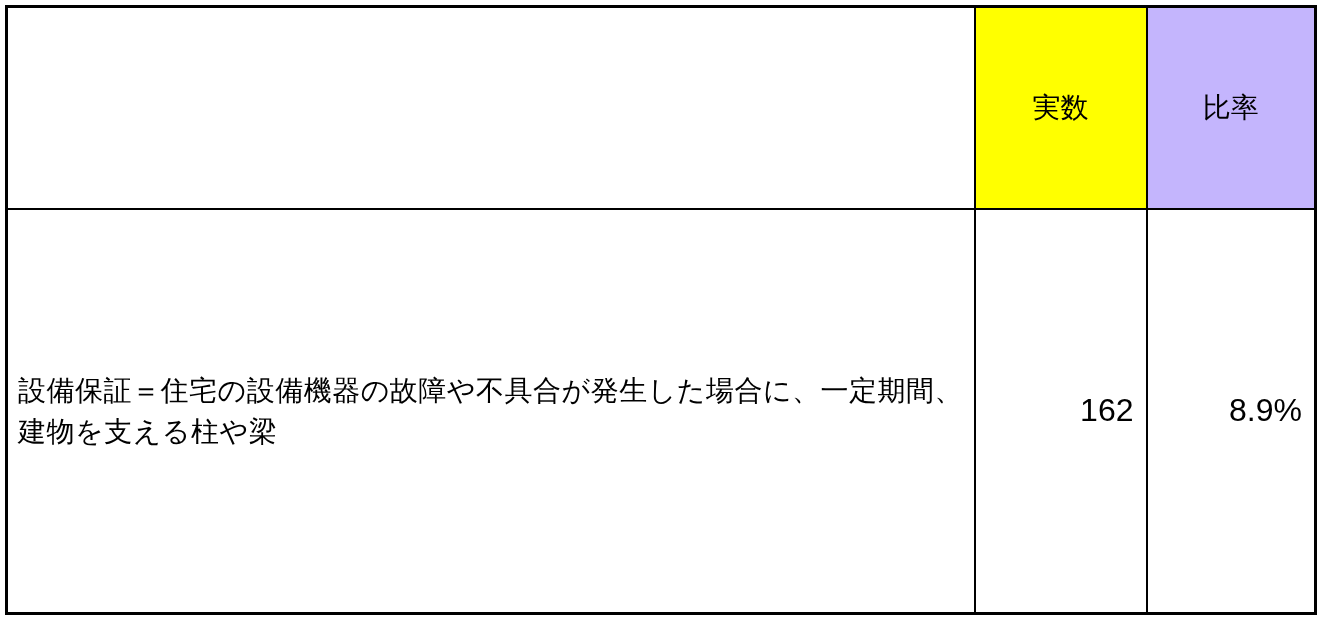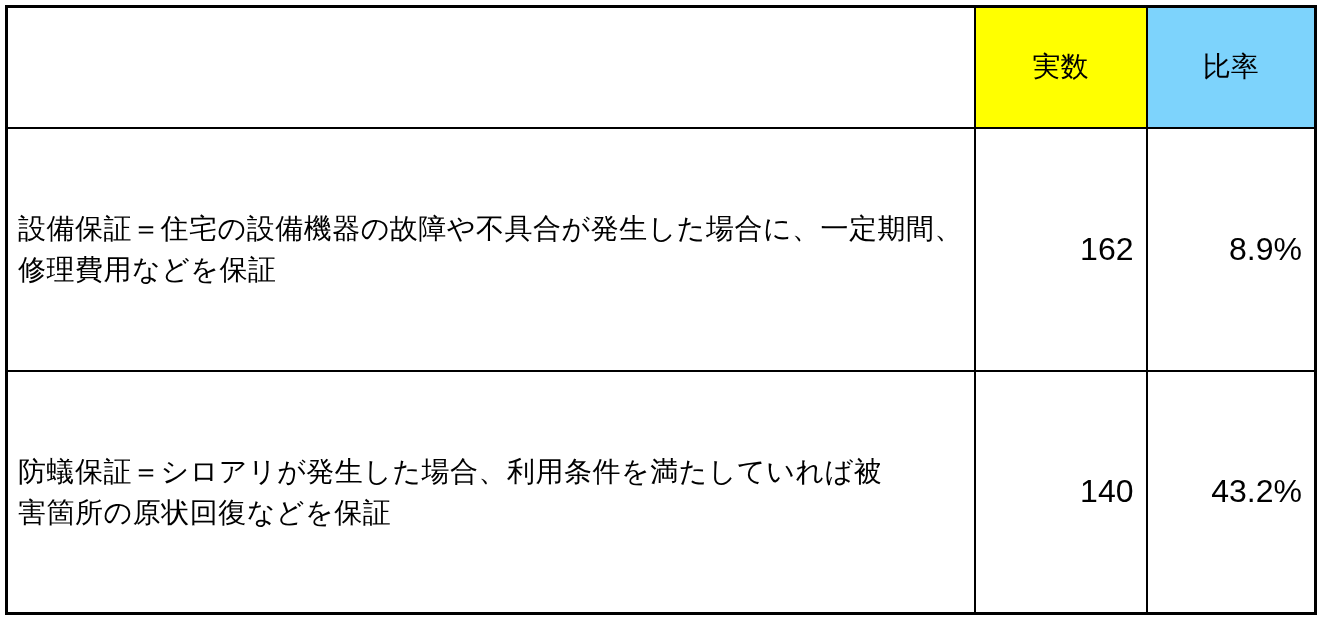--- a/index.html
+++ b/index.html
@@ -72,39 +72,31 @@
   <table class="survey">
     <colgroup>
       <col style="width: 968px;">
       <col style="width: 172px;">
       <col style="width: 169px;">
     </colgroup>
     <tbody>
         <tr class="header-row">
       <th class="corner-cell"></th>
       <th class="metric-header" style="background:#FFFF00;">実数</th>
-      <th class="metric-header" style="background:#7dd3fc;">比率</th>
+      <th class="metric-header" style="background:#c4b5fd;">比率</th>
     </tr>
 
     <tr class="data-row">
       <td class="label-cell">
         <span>設備保証＝住宅の設備機器の故障や不具合が発生した場合に、一定期間、</span>
-        <span>修理費用などを保証</span>
+        <span>建物を支える柱や梁</span>
       </td>
       <td class="num-cell">162</td>
       <td class="num-cell">8.9%</td>
     </tr>
 
 
 
-    <tr class="data-row">
-      <td class="label-cell">
-        <span>防蟻保証＝シロアリが発生した場合、利用条件を満たしていれば被</span>
-        <span>害箇所の原状回復などを保証</span>
-      </td>
-      <td class="num-cell">140</td>
-      <td class="num-cell">43.2%</td>
-    </tr>
 
 
   </tbody>
     </table>
 </div>
 
 </body></html>

